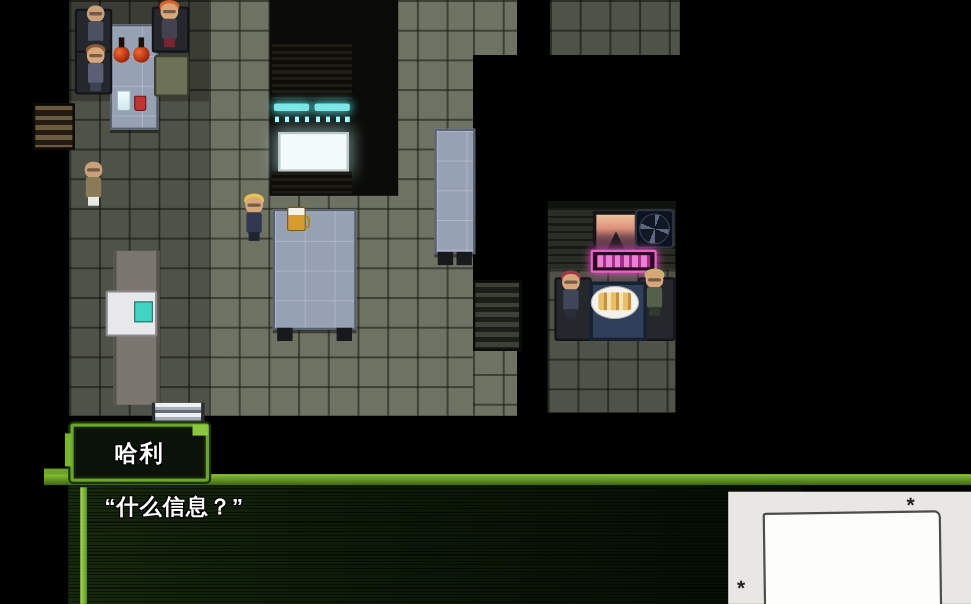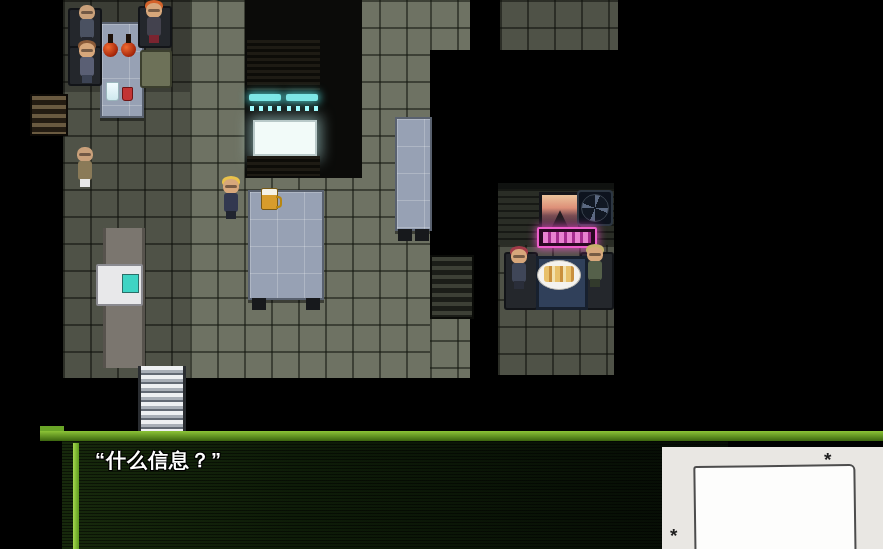--- a/index.html
+++ b/index.html
@@ -240,20 +240,23 @@
       <div class="legs" style="background:#2a2e3a"></div>
   </div>
   <div class="npc" style="left:584px;top:244px">
     <div class="hair" style="background:#c6b26a"></div>
       <div class="head"></div>
       <div class="face"></div>
     <div class="body" style="background:#55604a"></div>
       <div class="legs" style="background:#323a2c"></div>
   </div>
 
+  <div class="abs namebox">
+    <span class="nametext">哈利</span>
+  </div>
 
   <div class="abs topbar"></div>
 
   <div class="abs msgwindow">
     <div class="scan"></div>
     <div class="leftbar"></div>
     <div class="msgtext">“什么信息？”</div>
   </div>
 
   <div class="abs whiteoverlay">

